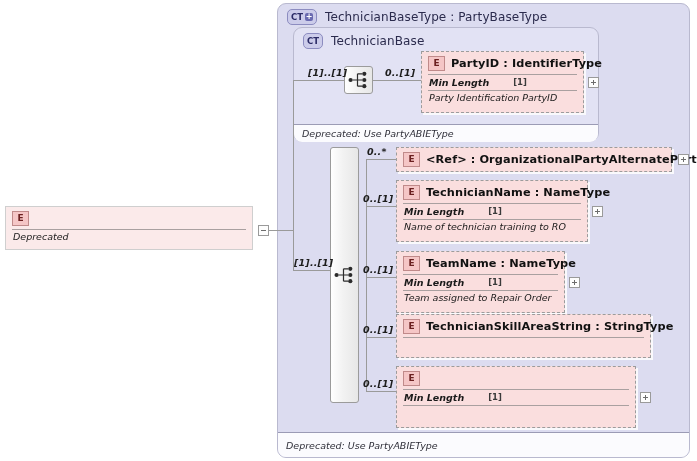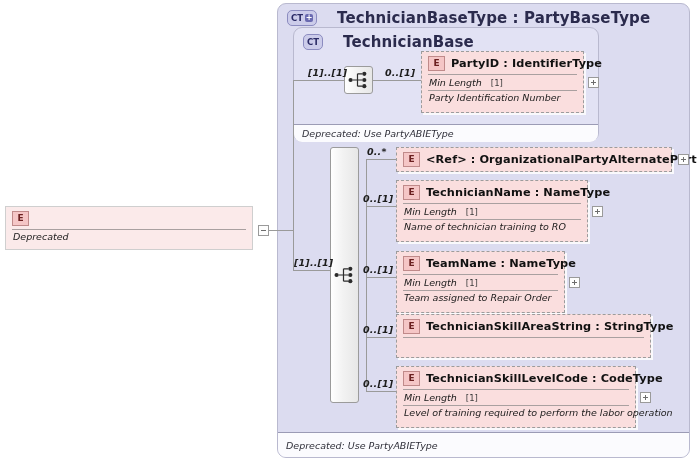--- a/index.html
+++ b/index.html
@@ -44,27 +44,27 @@
   }
   .ct-box.inner {
     background: #e2e2f4;
     border-color: #b9b9cf;
   }
   .ct-header {
     position: absolute;
     left: 0; top: 0;
     display: flex;
     align-items: center;
-    gap: 20px;
+    gap: 8px;
     padding: 5px 0 0 9px;
     white-space: nowrap;
   }
   .ct-title {
-    font-size: 15px;
-    font-weight: bold;
+    font-size: 12px;
+    font-weight: normal;
     color: #2b2b4d;
     letter-spacing: 0.1px;
   }
   .ct-badge {
     display: inline-flex;
     align-items: center;
     justify-content: center;
     gap: 2px;
     height: 14px;
     padding: 0 3px;
@@ -163,24 +163,25 @@
     color: #111111;
     letter-spacing: 0.1px;
   }
   .el-sep {
     border-top: 1px solid #a9a0a0;
     margin: 0 6px;
     height: 0;
   }
   .el-facet {
     display: flex;
-    align-items: flex-end;
-    gap: 9px;
+    align-items: flex-start;
+    gap: 24px;
     padding: 2px 6px 2px 7px;
     white-space: nowrap;
+    font-weight: bold;
   }
   .facet-name {
     font-size: 9.5px;
     font-style: italic;
     color: #1a1a1a;
   }
   .facet-val {
     font-size: 8.5px;
     color: #3a3a3a;
   }
@@ -313,21 +314,21 @@
     <div class="el-title-row">
       <span class="e-badge">E</span>
       <span class="el-name">PartyID   : IdentifierType</span>
     </div>
     <div class="el-sep"></div>
     <div class="el-facet">
       <span class="facet-name">Min Length</span>
       <span class="facet-val">[1]</span>
     </div>
     <div class="el-sep"></div>
-    <div class="el-doc">Party Identification Number</div>
+    <div class="el-doc">Party Identification PartyID</div>
   </div>
   <div class="expander plus" style="left:588px; top:77px;"></div>
 
   <div class="el-box" style="left:396px; top:147px; width:276px; height:25px;">
     <div class="el-title-row">
       <span class="e-badge">E</span>
       <span class="el-name">&lt;Ref&gt;      : OrganizationalPartyAlternatePartyId</span>
     </div>
   </div>
   <div class="expander plus" style="left:678px; top:154px;"></div>
@@ -366,29 +367,27 @@
     <div class="el-title-row">
       <span class="e-badge">E</span>
       <span class="el-name">TechnicianSkillAreaString : StringType</span>
     </div>
     <div class="el-sep"></div>
   </div>
 
   <div class="el-box" style="left:396px; top:366px; width:240px; height:62px;">
     <div class="el-title-row">
       <span class="e-badge">E</span>
-      <span class="el-name">TechnicianSkillLevelCode : CodeType</span>
     </div>
     <div class="el-sep"></div>
     <div class="el-facet">
       <span class="facet-name">Min Length</span>
       <span class="facet-val">[1]</span>
     </div>
     <div class="el-sep"></div>
-    <div class="el-doc">Level of training required to perform the labor operation</div>
   </div>
   <div class="expander plus" style="left:640px; top:392px;"></div>
 
   <div class="el-box solid" style="left:5px; top:206px; width:248px; height:44px;">
     <div class="el-title-row">
       <span class="e-badge">E</span>
     </div>
     <div class="el-sep"></div>
     <div class="el-doc">Deprecated</div>
   </div>

